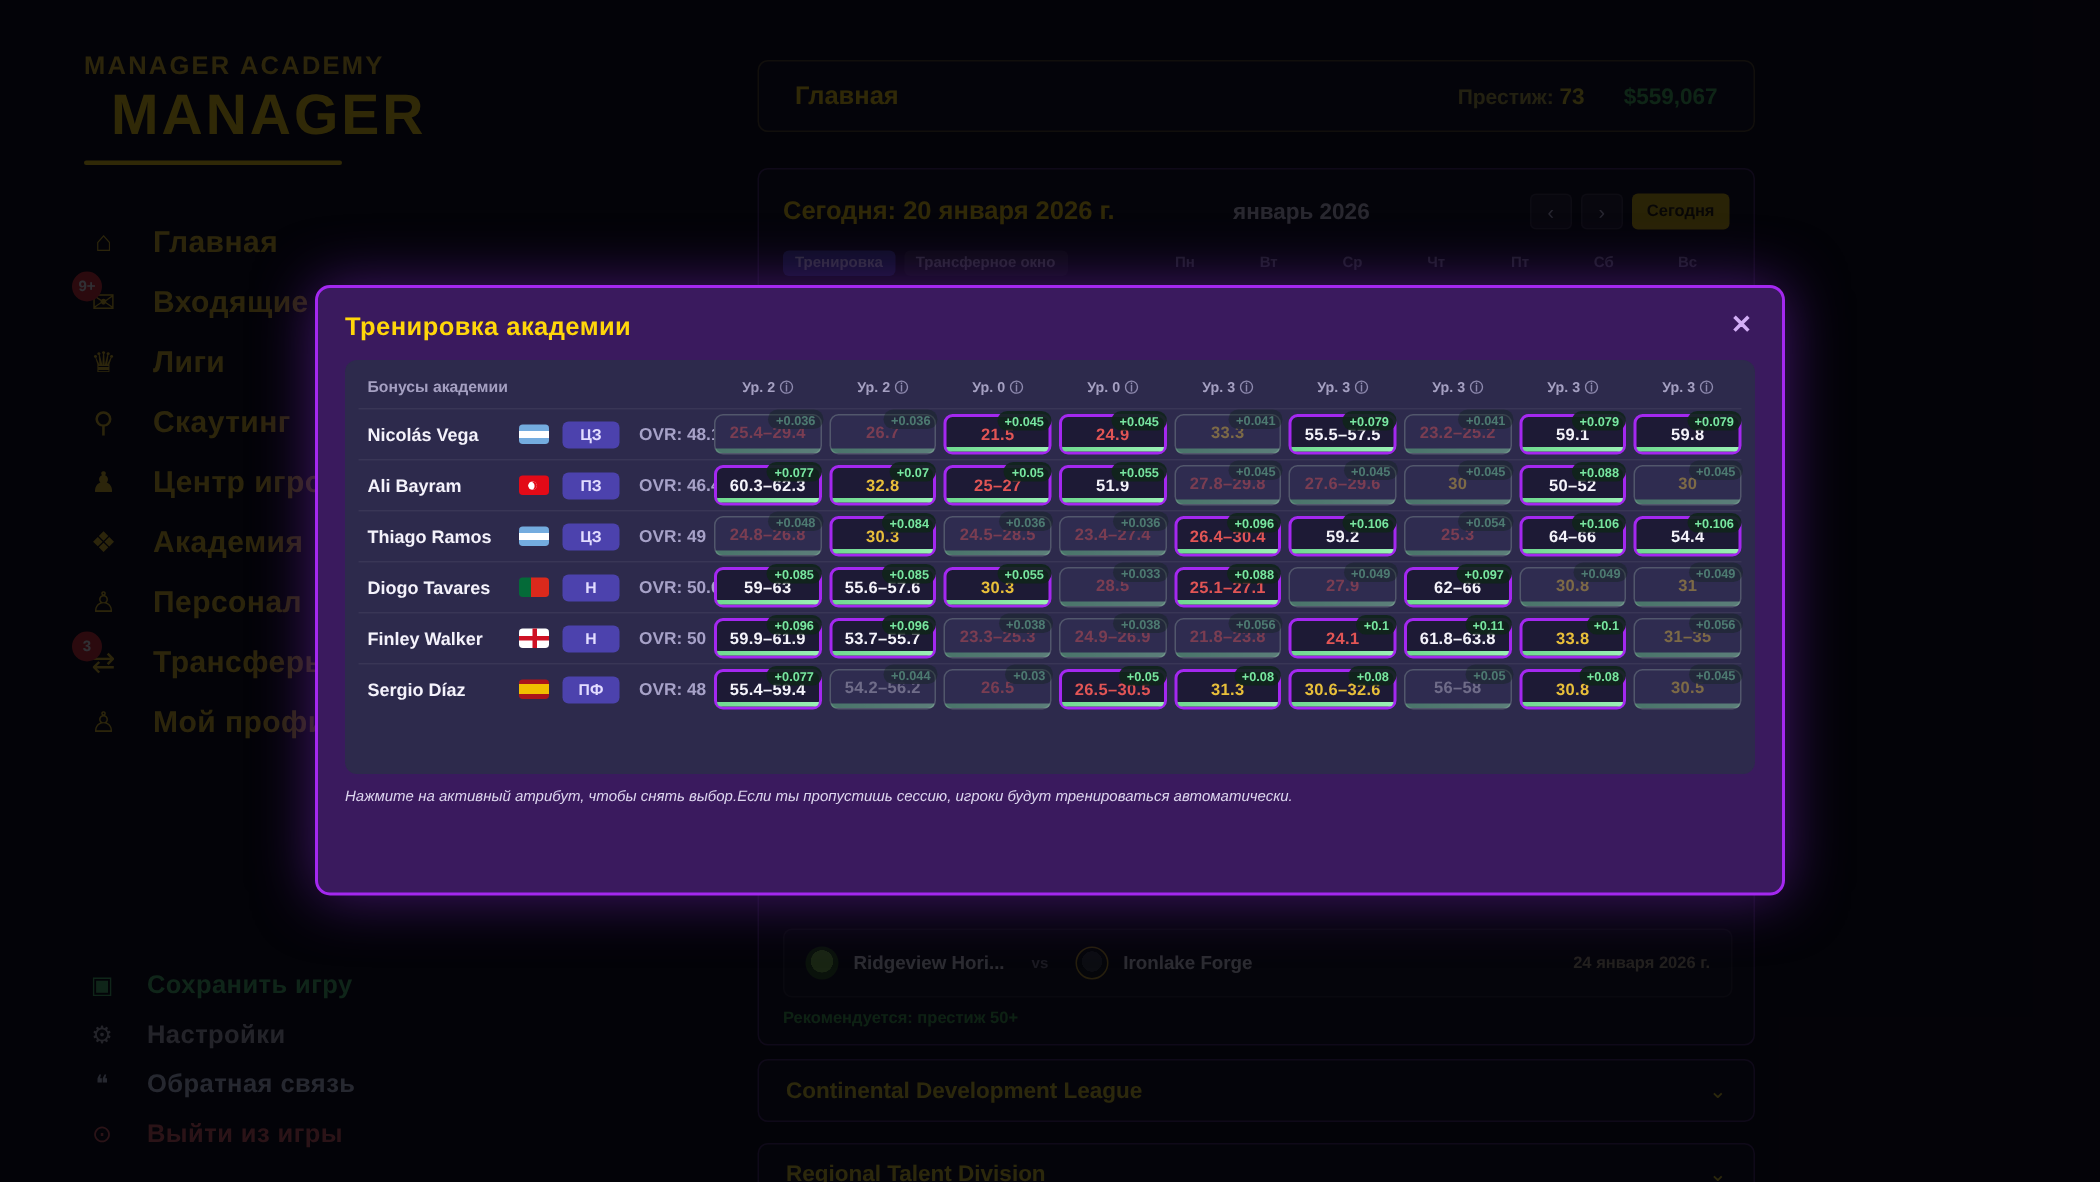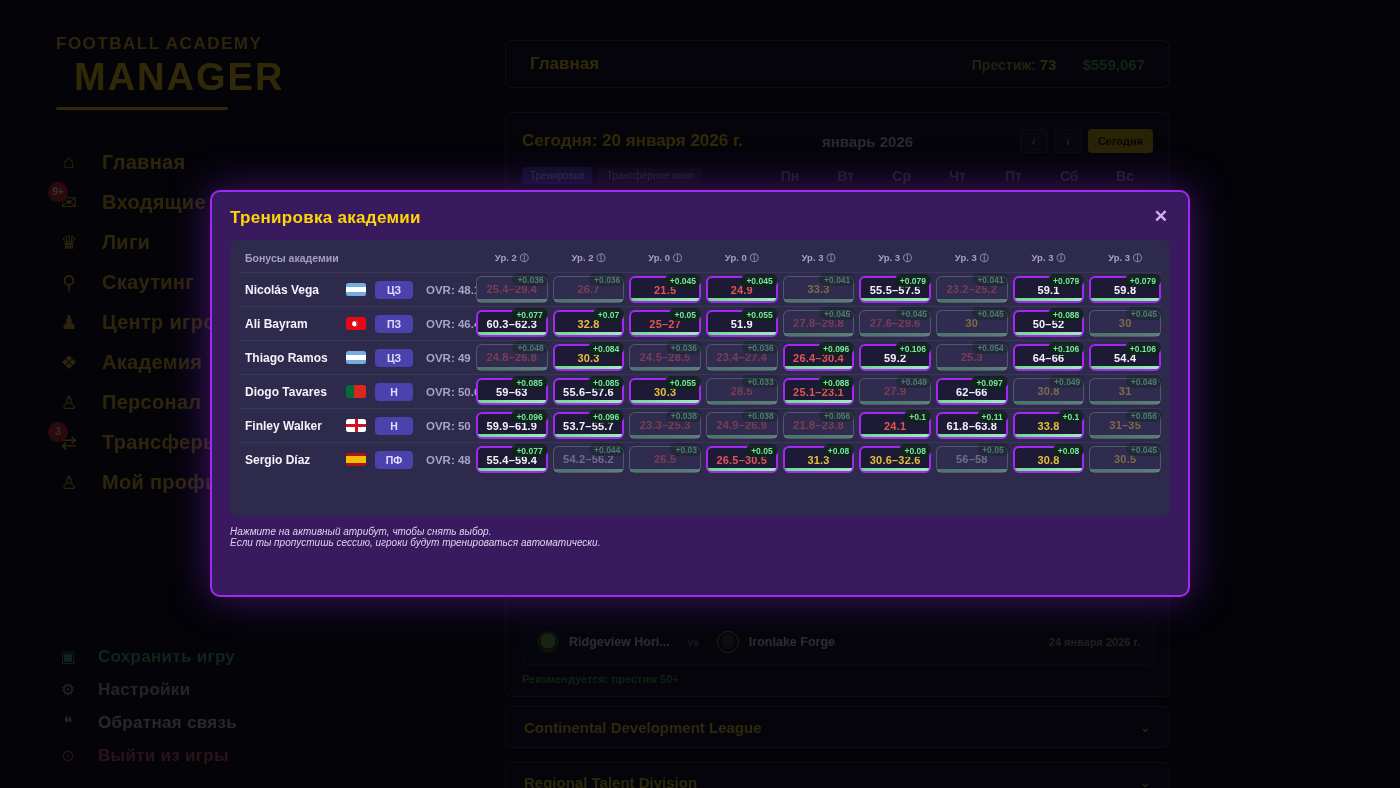--- a/index.html
+++ b/index.html
@@ -38,25 +38,25 @@
   .cal-row1 { display:flex; align-items:center; }
   .cal-today-label { font-size:17px; font-weight:bold; color:#ffd60a; width:300px; }
   .cal-month { font-size:15px; font-weight:bold; color:#d8d4e8; flex:1; }
   .cal-nav { display:flex; gap:6px; }
   .nav-btn { width:28px; height:24px; background:#211d30; color:#cfc8e8; border:1px solid rgba(255,255,255,.12);
              border-radius:4px; font-size:13px; display:flex; align-items:center; justify-content:center; cursor:pointer; }
   .today-btn { height:24px; padding:0 10px; background:#d8b400; color:#221c02; font-size:11px; font-weight:bold;
                border-radius:4px; display:flex; align-items:center; cursor:pointer; }
   .cal-row2 { display:flex; align-items:center; margin-top:14px; }
   .legend { display:flex; gap:6px; width:240px; }
-  .lg-badge { font-size:10px; font-weight:normal; padding:3px 8px; border-radius:4px; }
+  .lg-badge { font-size:10px; font-weight:bold; padding:3px 8px; border-radius:4px; }
   .lg-training { background:#32409c; color:#d8defc; }
   .lg-transfer { background:#262531; color:#b6b2c6; }
   .dow-grid { flex:1; display:grid; grid-template-columns:repeat(7,1fr); }
-  .dow { text-align:center; font-size:14px; font-weight:bold; color:#8d89a4; }
+  .dow { text-align:center; font-size:10px; font-weight:bold; color:#8d89a4; }
   .dates-grid { margin:10px 0 0 240px; display:grid; grid-template-columns:repeat(7,1fr); gap:5px; }
   .date-cell { height:52px; background:#17141f; border:1px solid rgba(255,255,255,.06); border-radius:5px;
                font-size:10px; color:#6f6b84; padding:4px 0 0 6px; }
   .match-box { position:absolute; left:16px; top:506px; width:633px; height:46px; background:#14111d;
                border:1px solid rgba(255,255,255,.1); border-radius:6px; display:flex; align-items:center; padding:0 14px; gap:10px; }
   .crest { width:22px; height:22px; border-radius:50%; flex:none; }
   .crest-home { background:radial-gradient(circle at 50% 45%, #7ec14a 0 45%, #2e5b1d 46% 100%); }
   .crest-away { background:radial-gradient(circle at 50% 45%, #3a3f46 0 45%, #14161a 46% 100%); border:1px solid #c9a227; }
   .team-name { font-size:12.5px; font-weight:bold; color:#e8e6f2; }
   .vs { font-size:10px; font-weight:bold; color:#8a8699; margin:0 8px; }
@@ -109,33 +109,33 @@
   .cell .inner { position:absolute; inset:0; opacity:.42; }
   .cell.sel { background:#1d1a35; border:2px solid #a428f0; }
   .cell.sel .inner { opacity:1; }
   .cell-val { position:absolute; left:0; right:0; top:6px; text-align:center; font-size:11px; font-weight:bold; letter-spacing:.2px; }
   .v-red { color:#e25555; } .v-yellow { color:#e8bf3a; } .v-white { color:#f4f3fa; } .v-gray { color:#c9c6d8; }
   .cell-badge { position:absolute; top:-4px; right:-2px; background:rgba(16,36,27,.92); color:#78e6a0;
                 font-size:8.5px; font-weight:bold; padding:1.5px 5px; border-radius:7px; }
   .cell-bar { position:absolute; left:0; right:0; bottom:0; height:3px; background:linear-gradient(90deg,#6fd98f,#9bf0b5);
               border-radius:0 0 5px 5px; }
 
-  .modal-notes { display:flex; justify-content:flex-start; margin-top:10px;flex-direction:column; }
+  .modal-notes { display:flex; justify-content:flex-start; margin-top:10px; }
   .note-txt { font-size:10px; font-style:italic; color:#ddd6ef; }
   .modal-actions { display:flex; justify-content:flex-end; margin-top:12px; }
   .close-btn { background:#95959d; color:#ffffff; font-size:12.5px; font-weight:bold; padding:7px 15px;
                border-radius:5px; cursor:pointer; }
 </style>
 </head>
 <body>
 
 <div class="stage">
 
   <aside class="sidebar">
-    <div class="logo-line1">FOOTBALL ACADEMY</div>
+    <div class="logo-line1">MANAGER ACADEMY</div>
     <div class="logo-line2">MANAGER</div>
     <div class="logo-bar"></div>
     <nav class="nav" id="nav-list">
   <div class="nav-item">
     <span class="icn">⌂</span>
     <span class="lbl">Главная</span>
   </div>
   <div class="nav-item">
     <span class="icn">✉<span class="nav-badge">9+</span></span>
     <span class="lbl">Входящие</span>
@@ -524,21 +524,21 @@
     </div>
     <div class="cell ">
       <span class="inner">
         <span class="cell-val v-red">28.5</span>
         <span class="cell-badge">+0.033</span>
         <span class="cell-bar"></span>
       </span>
     </div>
     <div class="cell sel">
       <span class="inner">
-        <span class="cell-val v-red">25.1–23.1</span>
+        <span class="cell-val v-red">25.1–27.1</span>
         <span class="cell-badge">+0.088</span>
         <span class="cell-bar"></span>
       </span>
     </div>
     <div class="cell ">
       <span class="inner">
         <span class="cell-val v-red">27.9</span>
         <span class="cell-badge">+0.049</span>
         <span class="cell-bar"></span>
       </span>

